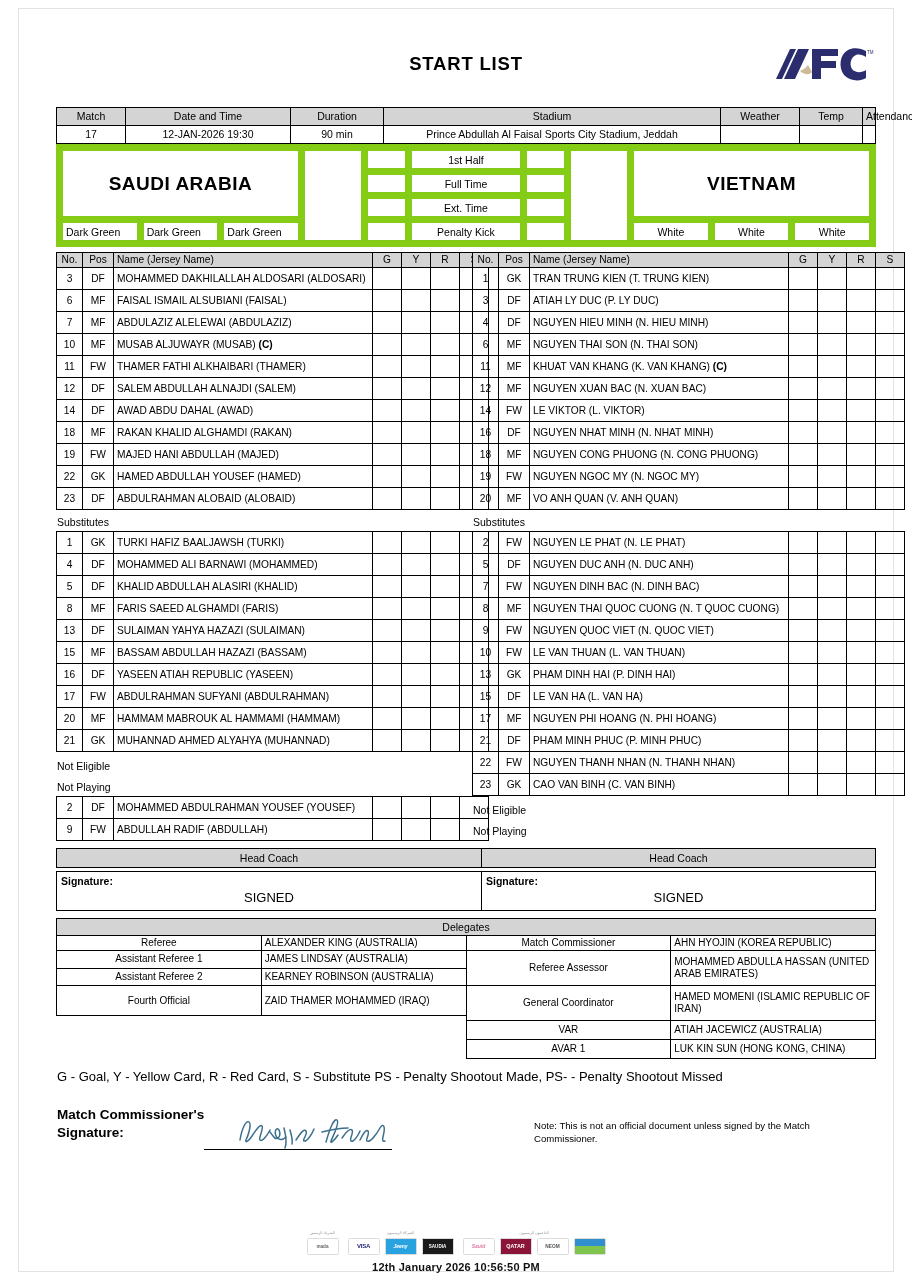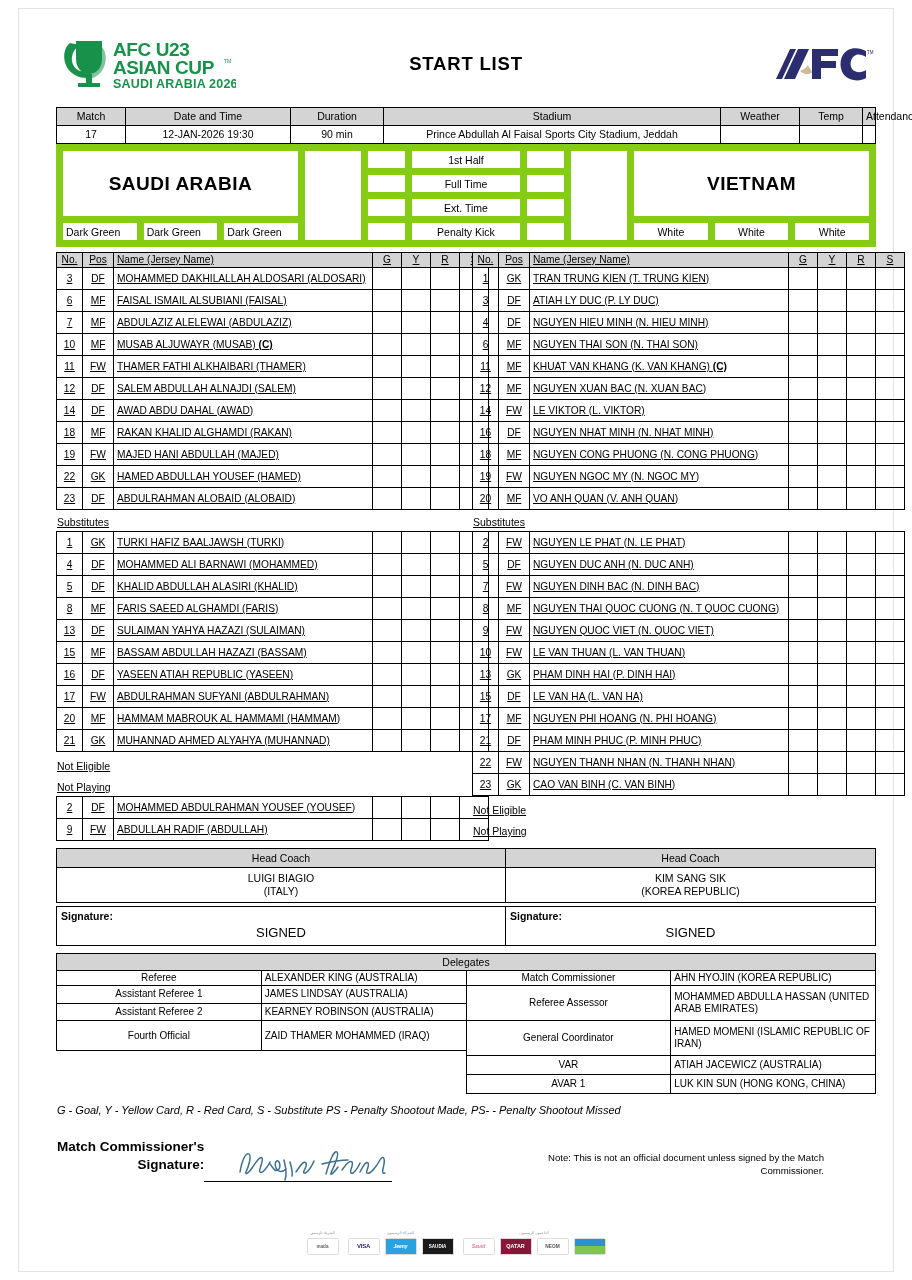--- a/index.html
+++ b/index.html
@@ -115,21 +115,21 @@
   }
   .kitcell.r { text-align: center; padding-left: 0 !important; }
   .blank { border: 1px solid #000; }
 
   
   .lineup-wrap {
     display: flex;
     justify-content: space-between;
     width: 820px;
   }
-  .col { width: 404px; text-decoration: underline; }
+  .col { width: 404px; }
   table.lu {
     border-collapse: collapse;
     table-layout: fixed;
     width: 404px;
     font-size: 10.2px;
   }
   table.lu td, table.lu th {
     border: 1px solid #000;
     padding: 1px 2px;
     font-weight: normal;
@@ -147,49 +147,47 @@
     font-size: 10.5px;
     margin: 6px 0 3px 1px;
     color: #000;
   }
   .neblock { font-size: 10.5px; margin: 8px 0 0 1px; }
   .npblock { font-size: 10.5px; margin: 9px 0 3px 1px; }
 
   
   .coach { margin-top: 7px; }
   table.coach { width: 820px; border-collapse: collapse; table-layout: fixed; font-size: 10.5px; }
-  table.coach td { border: 1px solid #000; padding: 2px 19px; }
+  table.coach td { border: 1px solid #000; padding: 2px 7px; }
   .coach-hd { background: #d4d4d4; text-align: center; height: 14px; }
   .coach-nm { text-align: center; height: 30px; line-height: 1.25; }
   .sig-cell { height: 34px; position: relative; }
   .sig-lbl { font-weight: bold; font-size: 10.5px; position: absolute; left: 4px; top: 3px; }
   .sig-val { text-align: center; font-size: 13px; padding-top: 12px; }
 
   
   .delegates { margin-top: 7px; }
   table.del { width: 820px; border-collapse: collapse; table-layout: fixed; font-size: 10px; }
   table.del td { border: 1px solid #000; padding: 1px 3px; vertical-align: middle; line-height: 1.2; }
   .del-hd { background: #d4d4d4; text-align: center; height: 14px; font-size: 10.5px; }
   .del-role { width: 134px; text-align: center; }
   .del-name { }
   .noborder { border: none !important; }
 
   
   .legend {
-    font-size: 11px;
+    font-size: 13px;
     margin-top: 10px;
     margin-left: 1px;
     color: #000;
-    font-style: italic;
   }
   .sigrow {
     position: relative;
     margin-top: 22px;
     height: 52px;
-    text-align: right;
   }
   .mc-sig-lbl {
     position: absolute;
     left: 1px; top: 0;
     font-size: 13.5px;
     font-weight: bold;
     line-height: 1.35;
   }
   .sig-line {
     position: absolute;
@@ -260,37 +258,20 @@
   }
 </style>
 </head>
 <body>
 
 <div class="page">
   <div class="sheet">
     <div class="inner">
 
       <div class="hdr">
-        <div class="logo-left">
-          <svg viewBox="0 0 180 60" width="180" height="60" aria-hidden="true">
-            <g fill="#18924a">
-              <path d="M14 8 C6 14, 6 30, 16 38 C22 43, 30 44, 34 41 L30 36 C24 38, 17 33, 16 26 C15 19, 19 13, 24 10 Z"></path>
-              <path d="M20 6 h26 v18 c0 9 -6 15 -13 15 s-13 -6 -13 -15 z"></path>
-              <path d="M30 39 h6 v9 h-6 z"></path>
-              <path d="M22 48 h22 v4 h-22 z"></path>
-              <path d="M44 10 C52 16, 52 32, 42 40 C37 44, 31 45, 28 43 L32 38 C38 40, 44 35, 45 27 C46 20, 43 14, 39 11 Z" opacity="0.55"></path>
-            </g>
-            <g fill="#18924a" font-family="'Liberation Sans', sans-serif" font-weight="bold">
-              <text x="57" y="21" font-size="19" letter-spacing="-0.4">AFC U23</text>
-              <text x="57" y="39" font-size="19" letter-spacing="-0.4">ASIAN CUP</text>
-              <text x="57" y="53" font-size="12.5" letter-spacing="0.2">SAUDI ARABIA 2026</text>
-            </g>
-            <text x="168" y="28" font-size="5" fill="#18924a" font-family="'Liberation Sans', sans-serif">TM</text>
-          </svg>
-        </div>
 
         <div class="start-title">START LIST</div>
 
         <div class="logo-right">
           <svg viewBox="0 0 120 42" width="120" height="42" aria-hidden="true">
             <g fill="#2b2d6e">
               <path d="M22 34 L36 4 h10 L32 34 z"></path>
               <path d="M28 34 L42 4 h10 L38 34 z" fill="#ffffff"></path>
               <path d="M30 34 L44 4 h11 L41 34 z"></path>
               <path d="M58 4 h26 v7 h-17 v5 h15 v7 h-15 v11 h-9 z"></path>
@@ -833,30 +814,20 @@
           <div class="neblock">Not Eligible</div>
           <div class="npblock">Not Playing</div>
         </div>
       </div>
 
       <table class="coach">
         <tbody>
           <tr>
             <td class="coach-hd" colspan="2" style="width:410px">Head Coach</td>
             <td class="coach-hd" colspan="2">Head Coach</td>
-          </tr>
-          <tr>
-            <td class="coach-nm" colspan="2">
-              <span>LUIGI BIAGIO</span><br>
-              <span>(ITALY)</span>
-            </td>
-            <td class="coach-nm" colspan="2">
-              <span>KIM SANG SIK</span><br>
-              <span>(KOREA REPUBLIC)</span>
-            </td>
           </tr>
         </tbody>
       </table>
       <table class="coach" style="margin-top:3px">
         <tbody>
           <tr>
             <td class="sig-cell" style="width:410px">
               <span class="sig-lbl">Signature:</span>
               <div class="sig-val">SIGNED</div>
             </td>
@@ -961,16 +932,17 @@
         <div class="sp-grp">
           <div class="sp-cap">الداعمون الرسميون</div>
           <div class="sp-items">
             <div class="sp-box sp-pink">Sauid</div>
             <div class="sp-box sp-qatar">QATAR</div>
             <div class="sp-box sp-neom">NEOM</div>
             <div class="sp-box sp-grad"></div>
           </div>
         </div>
       </div>
+      <div class="timestamp">12th January 2026 10:56:50 PM</div>
     </div>
 
   </div>
 </div>
 
 </body></html>

